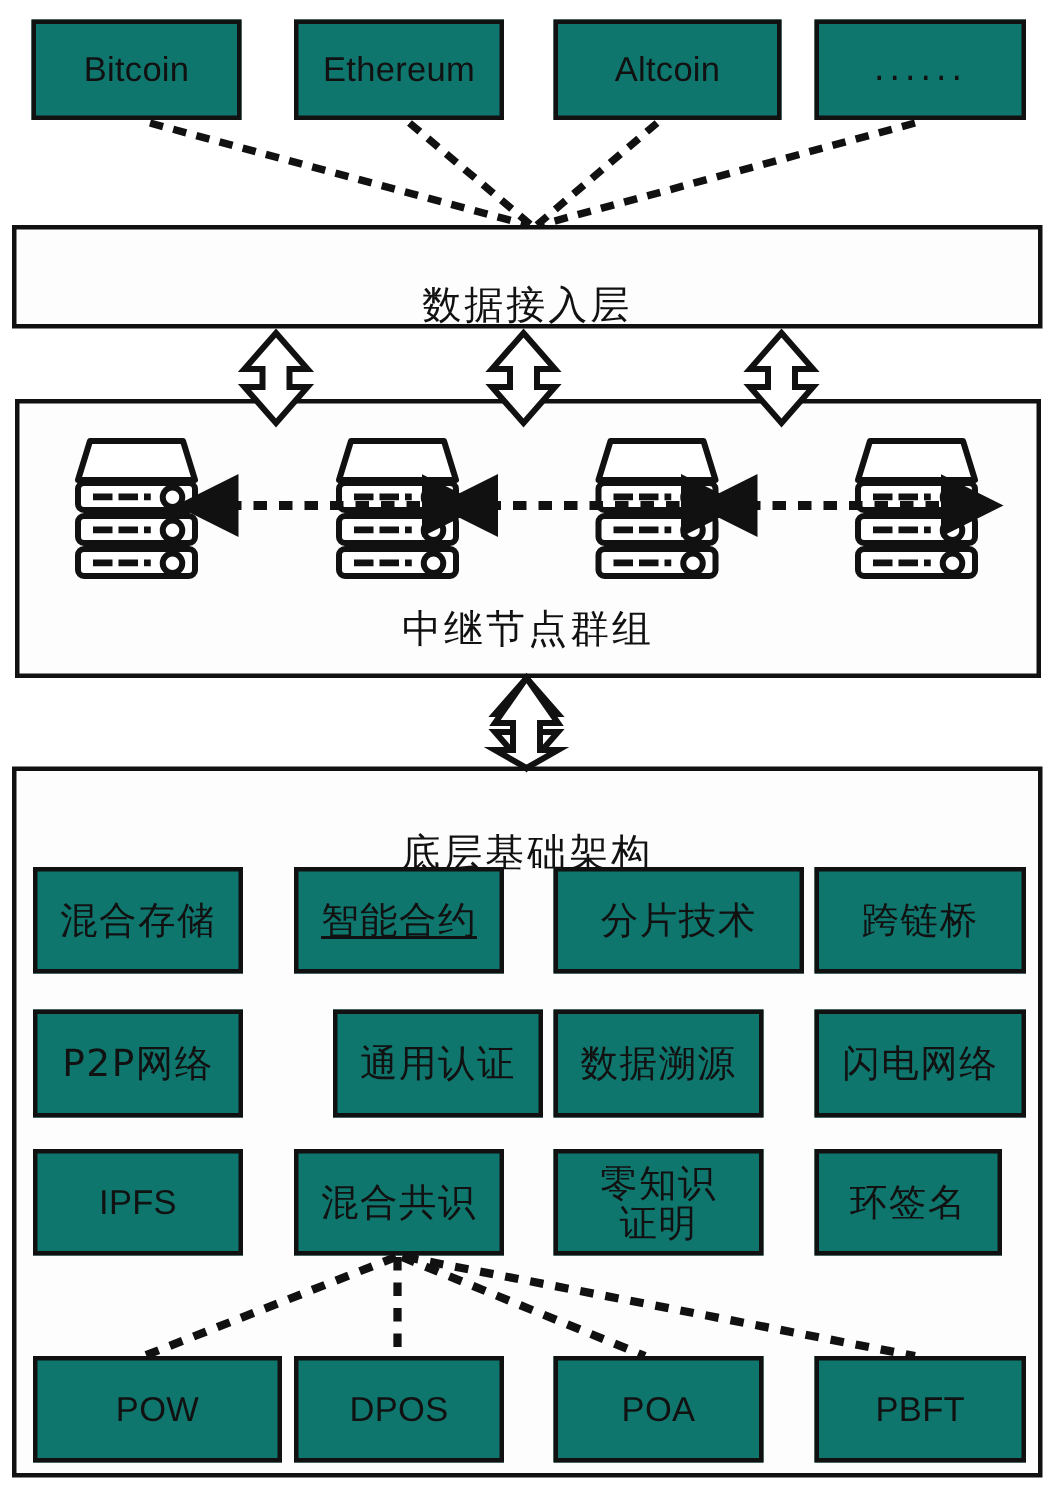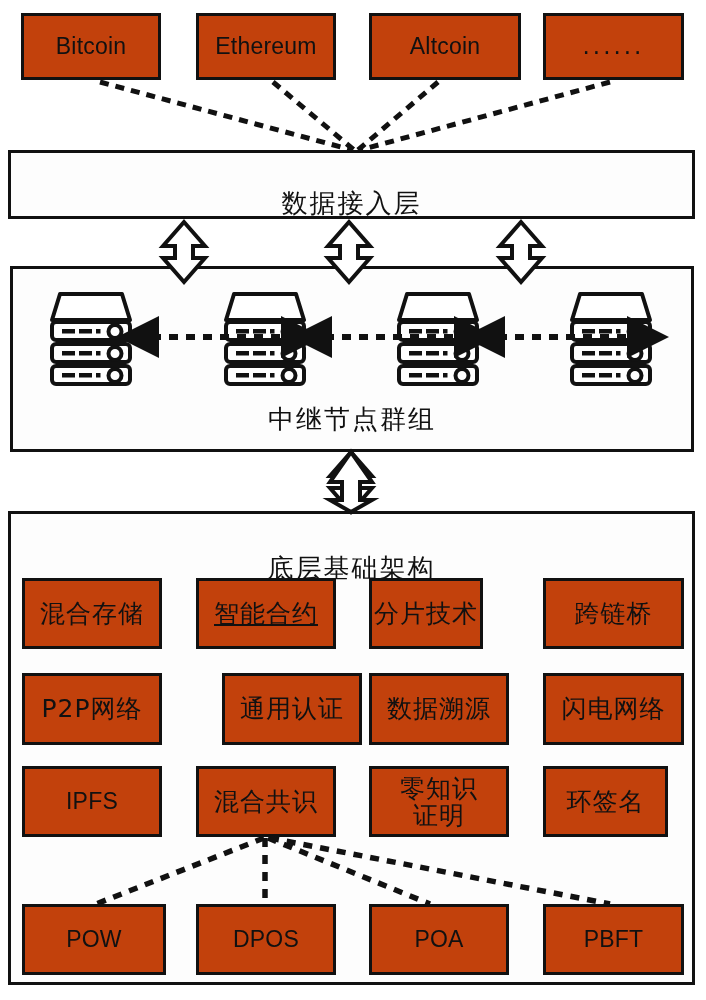--- a/index.html
+++ b/index.html
@@ -15,21 +15,21 @@
     position: relative;
     width: 706px;
     height: 1000px;
     background: #ffffff;
     overflow: hidden;
   }
   .box {
     position: absolute;
     box-sizing: border-box;
     border: 3px solid #111111;
-    background: #c2410c;
+    background: #0f766e;
     display: flex;
     align-items: center;
     justify-content: center;
     text-align: center;
     color: #111111;
     line-height: 1.12;
   }
   .latin {
     font-family: "Liberation Sans", "DejaVu Sans", sans-serif;
     font-size: 23px;
@@ -99,21 +99,21 @@
   <div class="container-box" style="left:8px; top:511px; width:687px; height:474px;">
     <div class="layer-label" style="top:22px;">底层基础架构</div>
   </div>
 
   <div class="box cjk" style="left:22px; top:578px; width:140px; height:71px;">
     <span>混合存储</span>
   </div>
   <div class="box cjk" style="left:196px; top:578px; width:140px; height:71px;text-decoration:underline;">
     <span>智能合约</span>
   </div>
-  <div class="box cjk" style="left:369px; top:578px; width:114px; height:71px;">
+  <div class="box cjk" style="left:369px; top:578px; width:167px; height:71px;">
     <span>分片技术</span>
   </div>
   <div class="box cjk" style="left:543px; top:578px; width:141px; height:71px;">
     <span>跨链桥</span>
   </div>
 
   <div class="box cjk" style="left:22px; top:673px; width:140px; height:72px;">
     <span>P2P网络</span>
   </div>
   <div class="box cjk" style="left:196px; top:673px; width:140px; height:72px;margin-left:26px;">
@@ -133,21 +133,21 @@
     <span>混合共识</span>
   </div>
   <div class="box cjk" style="left:369px; top:766px; width:140px; height:71px;">
     <span style="white-space:pre-line; line-height:1.08;">零知识
 证明</span>
   </div>
   <div class="box cjk" style="left:543px; top:766px; width:125px; height:71px;">
     <span>环签名</span>
   </div>
 
-  <div class="box latin" style="left:22px; top:904px; width:144px; height:71px;">
+  <div class="box latin" style="left:22px; top:904px; width:166px; height:71px;">
     <span>POW</span>
   </div>
   <div class="box latin" style="left:196px; top:904px; width:140px; height:71px;">
     <span>DPOS</span>
   </div>
   <div class="box latin" style="left:369px; top:904px; width:140px; height:71px;">
     <span>POA</span>
   </div>
   <div class="box latin" style="left:543px; top:904px; width:141px; height:71px;">
     <span>PBFT</span>

